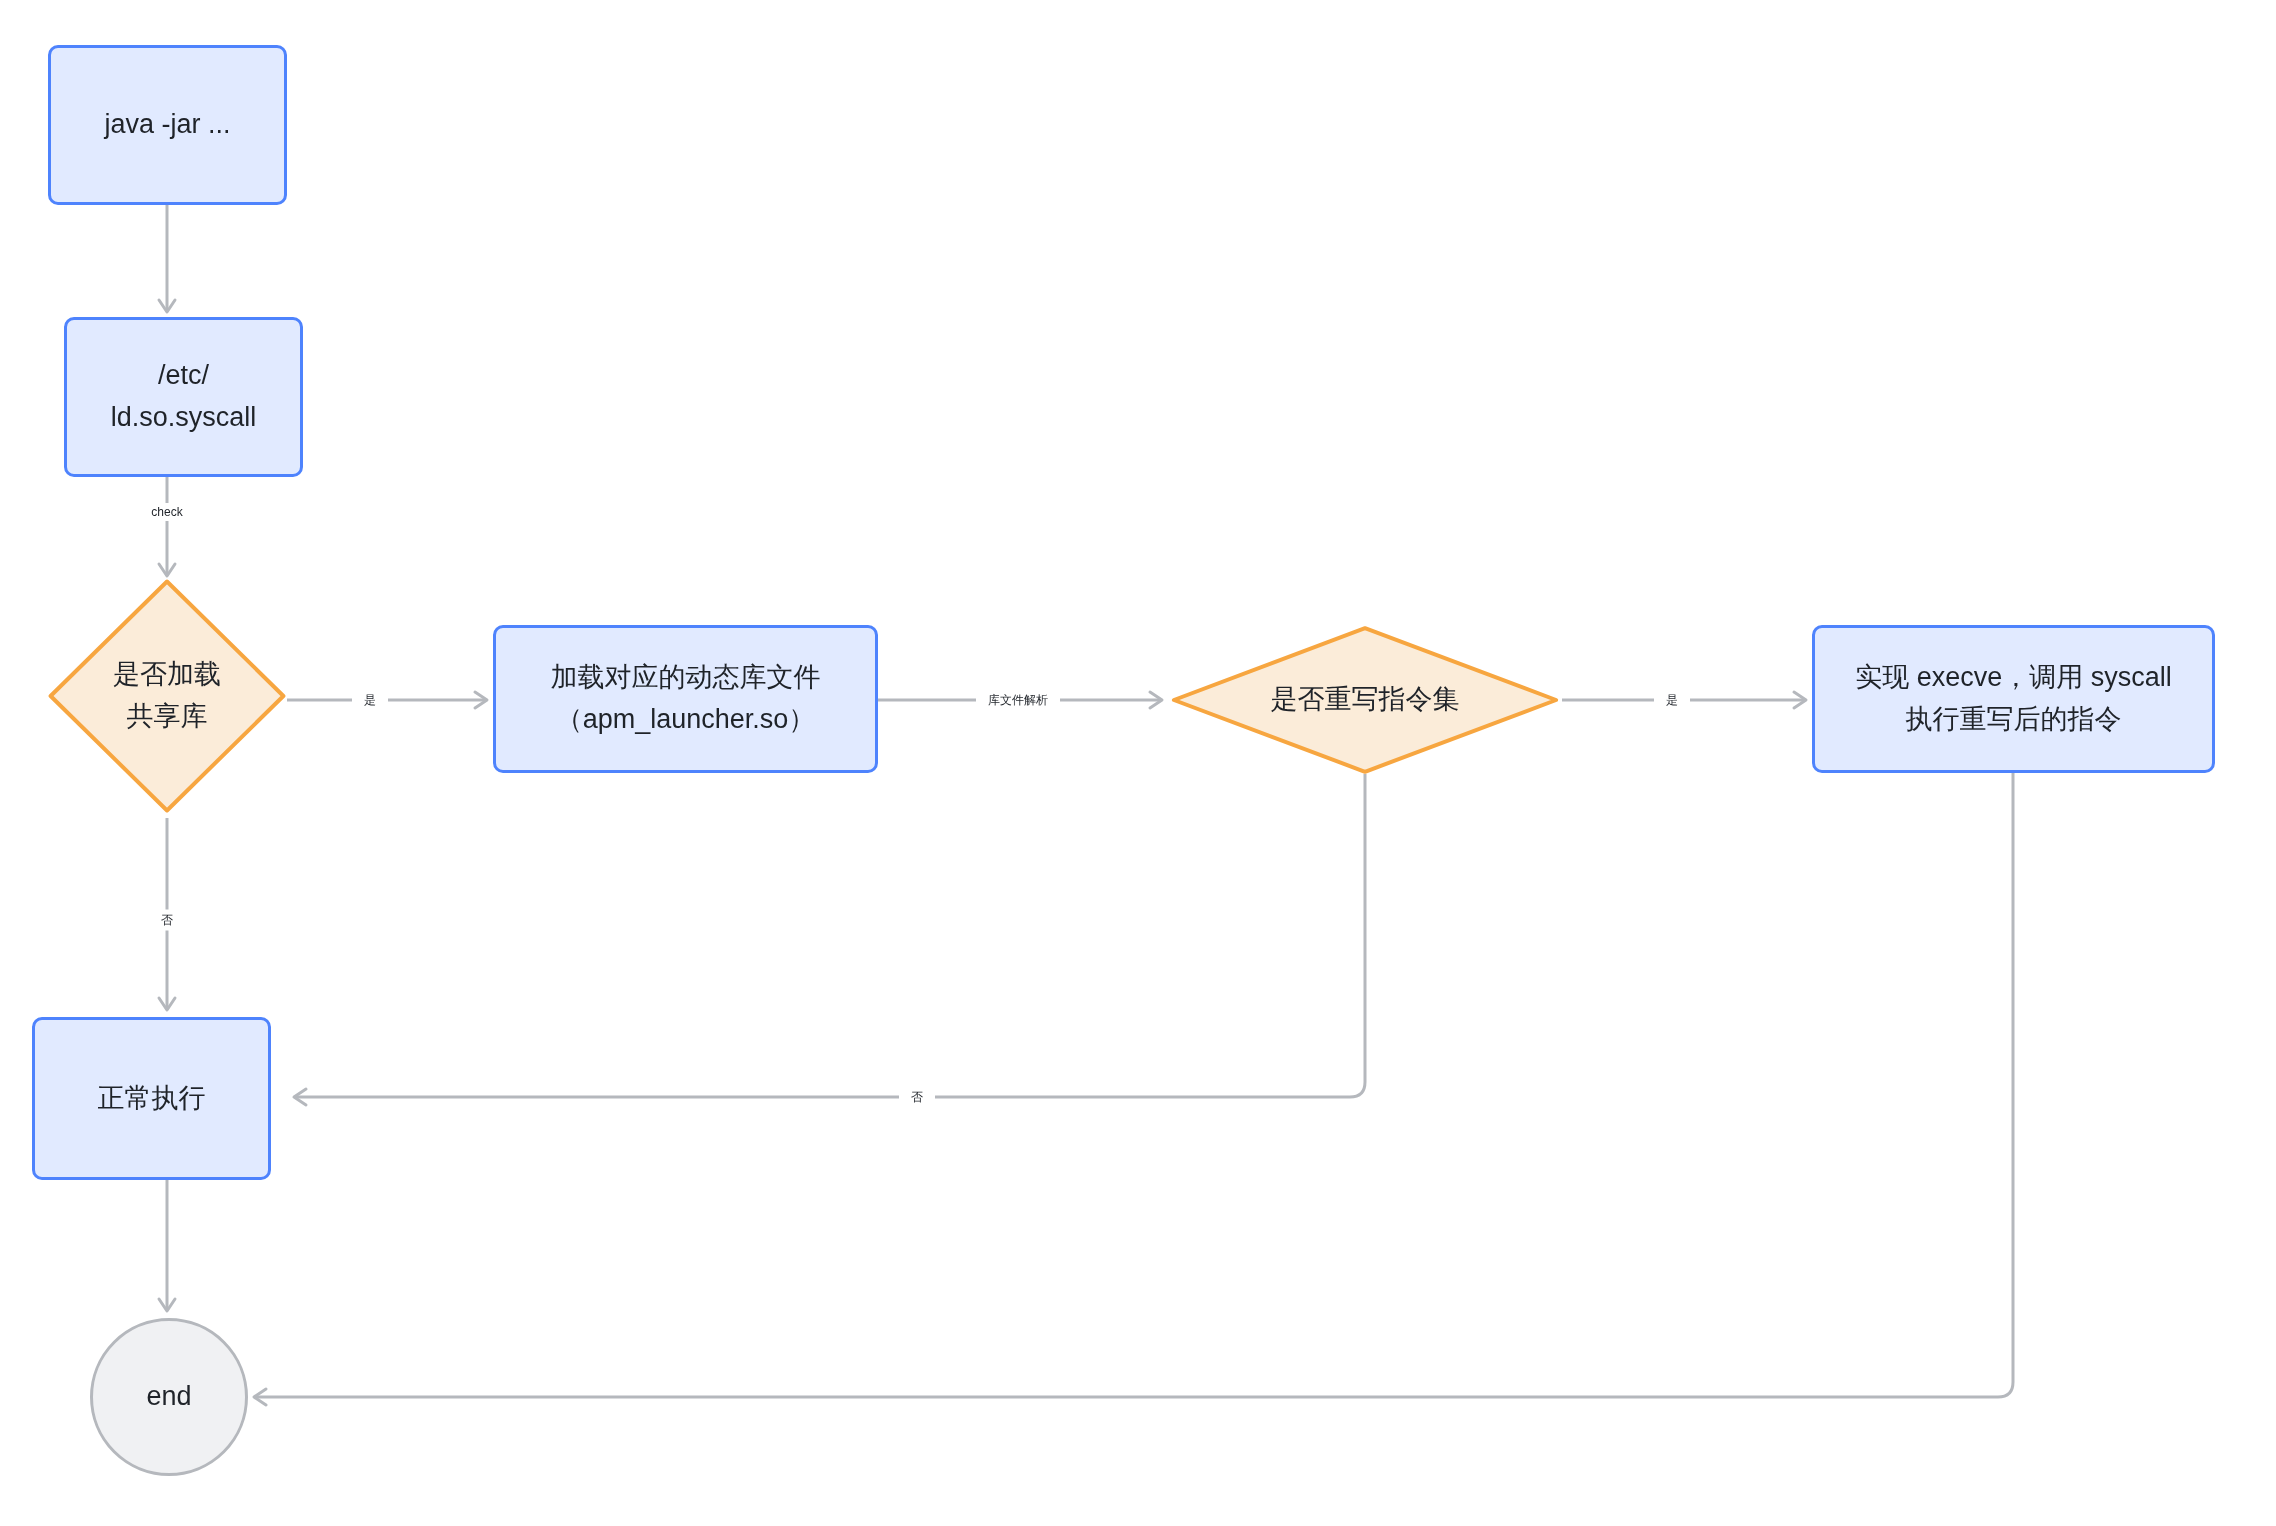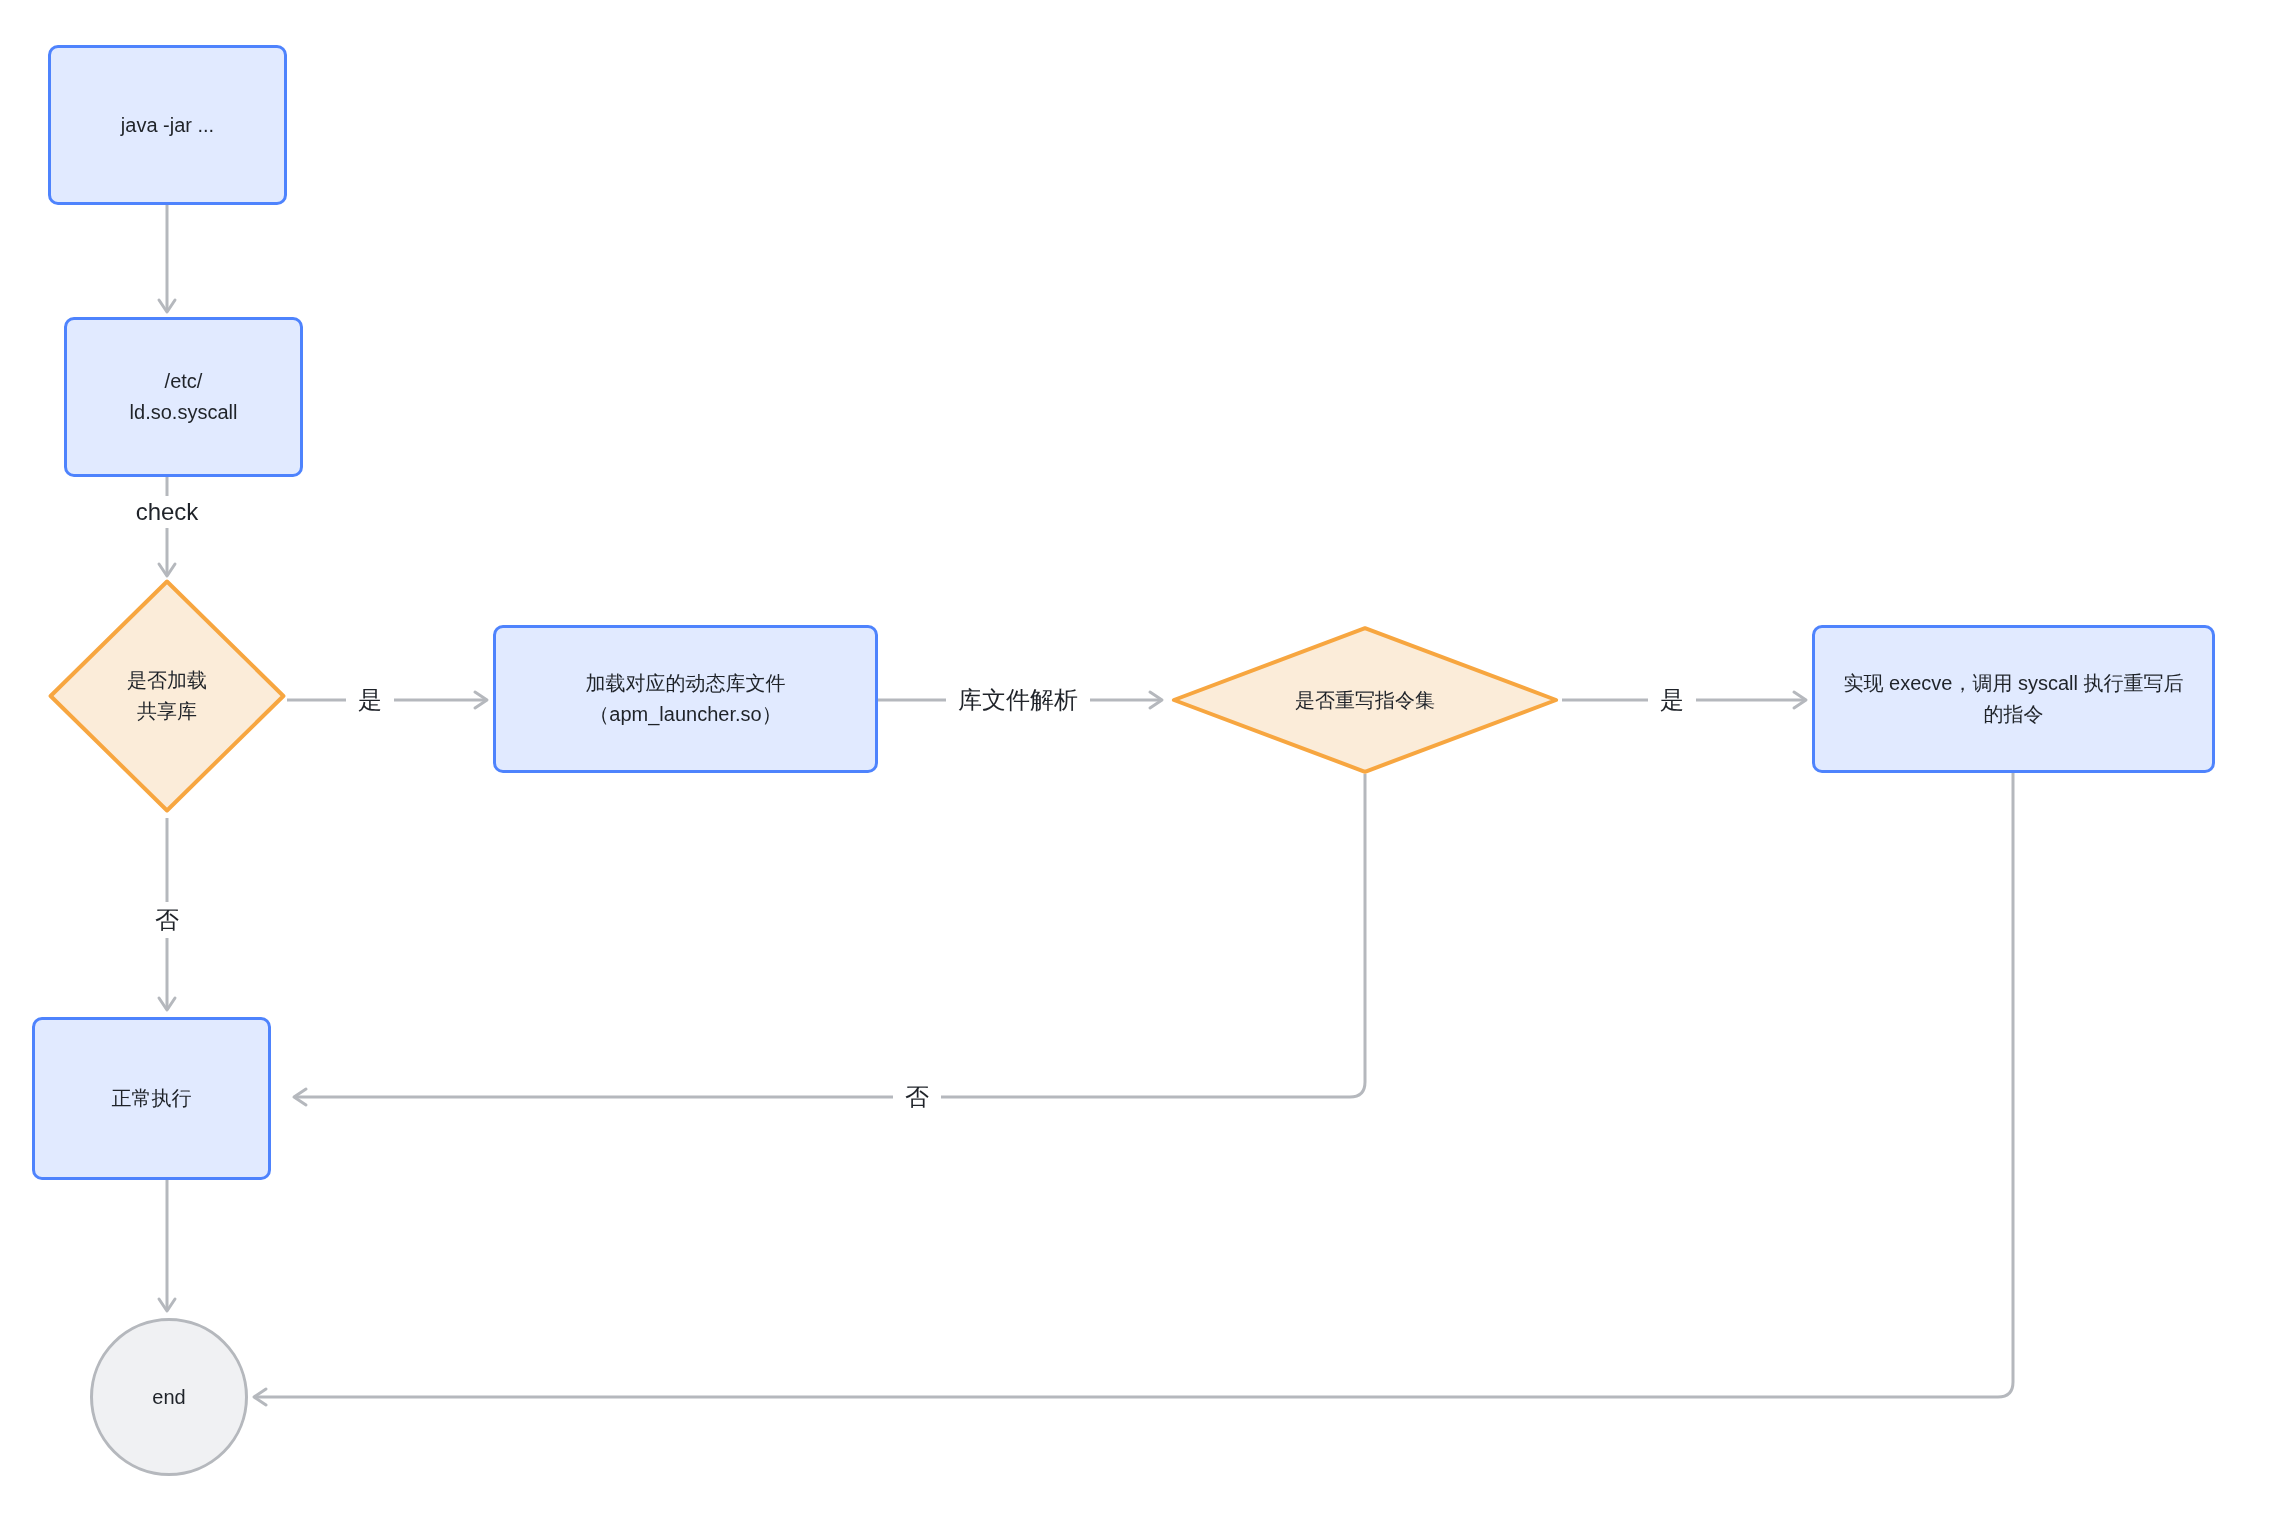--- a/index.html
+++ b/index.html
@@ -9,40 +9,40 @@
     width:2276px;height:1526px;
     background:#ffffff;
     overflow:hidden;
     color:#1f2329;
   }
   svg.connectors{position:absolute;left:0;top:0;width:2276px;height:1526px;}
   svg.connectors path{stroke:#b5b8bd;stroke-width:3;fill:none;}
   .node{
     position:absolute;box-sizing:border-box;
     display:flex;flex-direction:column;align-items:center;justify-content:center;
-    text-align:center;font-size:20px;line-height:1.55;color:#1f2329;z-index:1;
+    text-align:center;font-size:27px;line-height:1.55;color:#1f2329;z-index:1;
   }
   .rect{
     background:#e1eaff;
     border:3px solid #4e83fd;
     border-radius:10px;
   }
   .diamond{background:transparent;}
   .diamond .shape{position:absolute;left:0;top:0;width:100%;height:100%;}
   .diamond .shape polygon{fill:#fbecd9;stroke:#f7a640;stroke-width:4;stroke-linejoin:round;}
   .diamond .dlabel{position:relative;z-index:1;}
   .circle{
     background:#f0f1f3;
     border:3px solid #b5b8bd;
     border-radius:50%;
   }
   .edge-label{
     position:absolute;transform:translate(-50%,-50%);
     background:#ffffff;padding:2px 12px;
-    font-size:24px;color:#1f2329;white-space:nowrap;z-index:2;
+    font-size:12px;color:#1f2329;white-space:nowrap;z-index:2;
   }
   .block{display:block;}
   .execve-text{padding:0 26px;}
 </style>
 </head>
 <body>
 
 <div class="canvas">
 
   <svg class="connectors" xmlns="http://www.w3.org/2000/svg">

